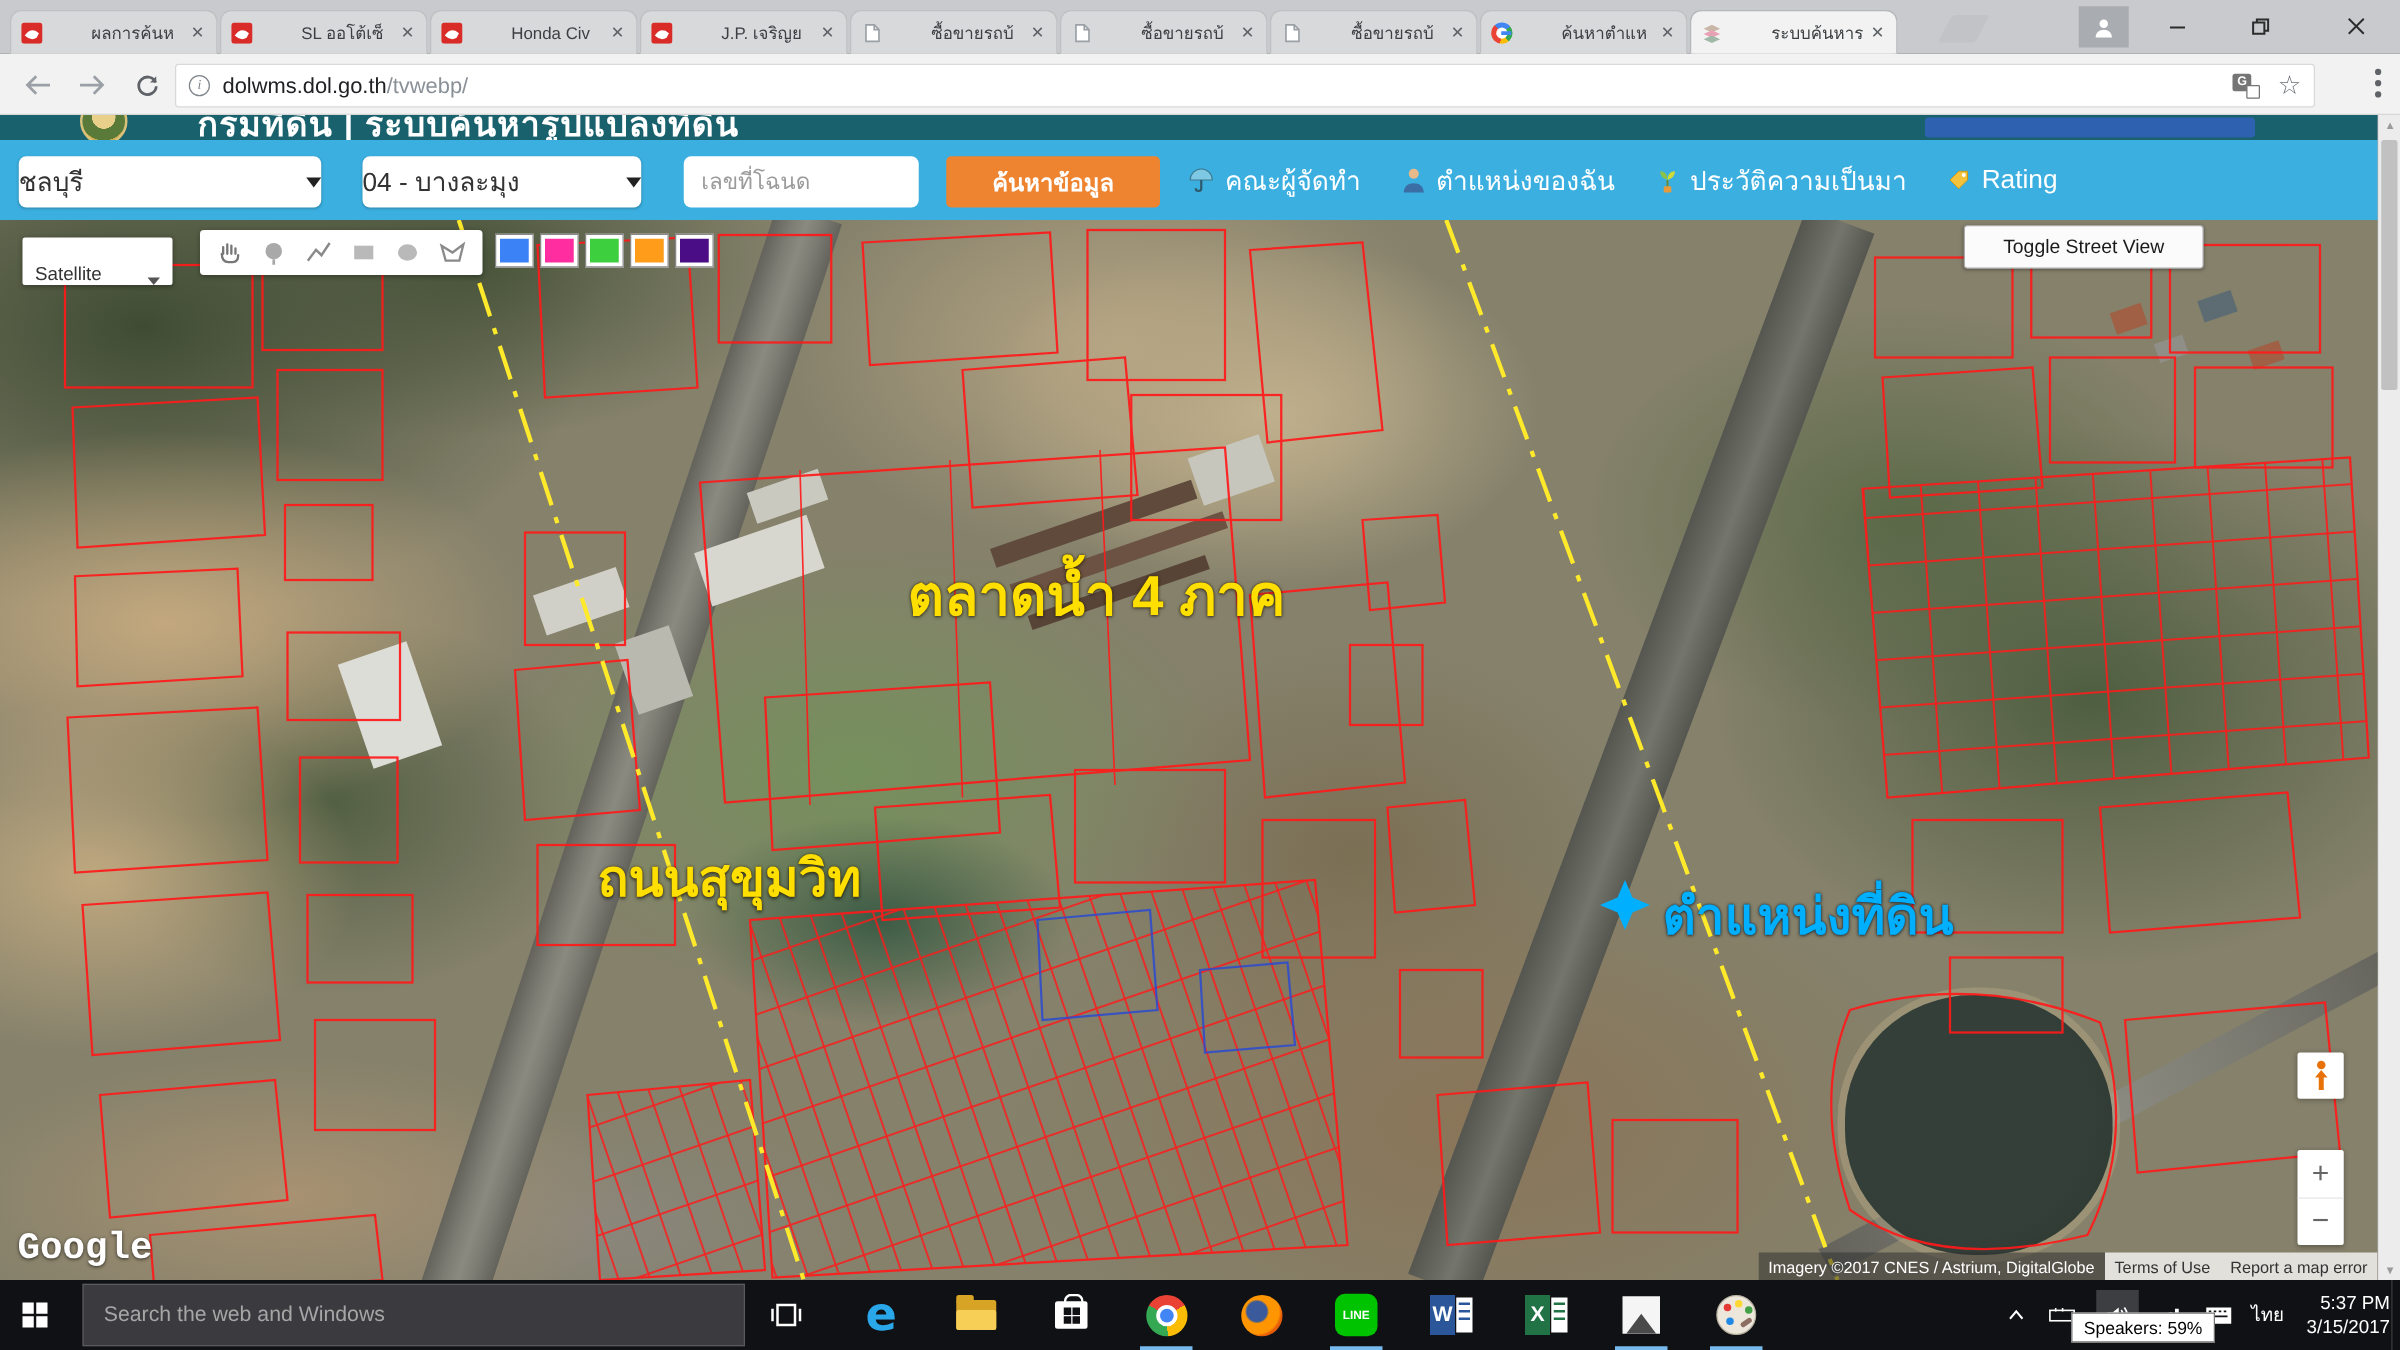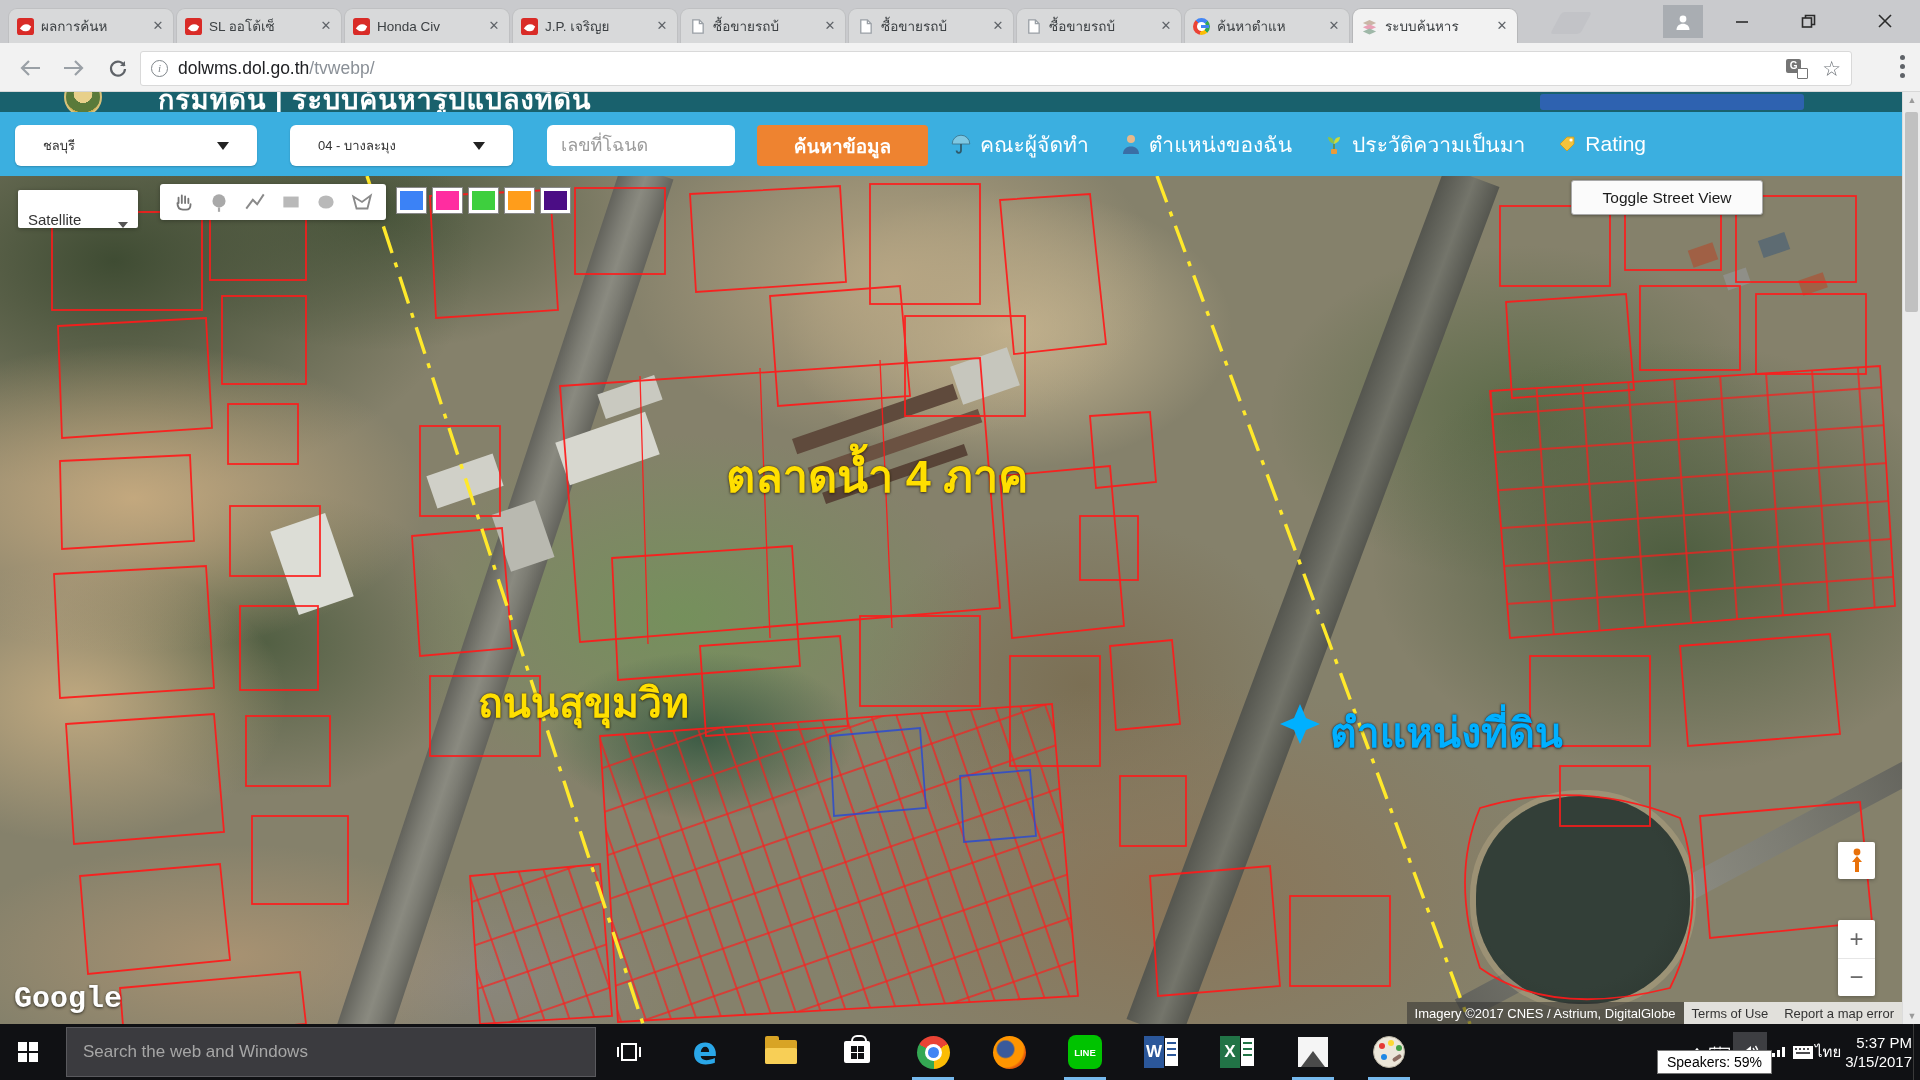--- a/index.html
+++ b/index.html
@@ -7,21 +7,21 @@
   #screen{position:relative;width:1920px;height:1080px;overflow:hidden;
           font-family:"Liberation Sans","DejaVu Sans",sans-serif;background:#0f0f0f;}
 
   
   .tabstrip{position:absolute;left:0;top:0;width:1920px;height:43px;background:#c9cacd;}
   .tabs{position:absolute;left:8px;top:8px;display:flex;height:35px;}
   .tab{position:relative;width:166px;height:35px;background:#d8d9da;border-radius:9px 9px 0 0;
        margin-right:2px;display:flex;align-items:center;padding:0 8px;border:1px solid #bfc0c2;border-bottom:none;}
   .tab.active{background:#f2f2f2;border-color:#b6b7b9;z-index:3;}
   .tab .fav{width:17px;height:17px;flex:0 0 17px;margin-right:7px;display:inline-block;}
-  .tab .title{flex:1;font-size:13.5px;color:#3c4043;white-space:nowrap;overflow:hidden;}
+  .tab .title{flex:1;font-size:13.5px;color:#3c4043;white-space:nowrap;overflow:hidden;margin-left:32px;}
   .tab .close{flex:0 0 14px;color:#5f6368;font-size:13px;line-height:14px;text-align:center;cursor:pointer;}
   .fav.g{border-radius:50%;background:conic-gradient(from -40deg,#4285f4 0 25%,#34a853 25% 50%,#fbbc05 50% 64%,#ea4335 64% 100%);position:relative;}
   .fav.g:after{content:"";position:absolute;left:4px;top:4px;width:9px;height:9px;border-radius:50%;background:#fff;}
   .fav.g:before{content:"";position:absolute;right:1px;top:7px;width:8px;height:3px;background:#4285f4;z-index:2;}
   .newtab{position:absolute;left:1556px;top:12px;width:30px;height:22px;background:#c2c3c7;transform:skewX(-28deg);border-radius:3px;}
   .profile-btn{position:absolute;left:1663px;top:5px;width:40px;height:33px;background:#a9adb2;display:flex;align-items:center;justify-content:center;}
   .winbtn{position:absolute;top:0;width:60px;height:42px;display:flex;align-items:center;justify-content:center;color:#2b2b2b;}
   .winbtn svg{stroke:#2b2b2b;stroke-width:1.6;fill:none;}
 
   .urlrow{position:absolute;left:0;top:43px;width:1920px;height:49px;background:#f2f2f2;border-bottom:1px solid #d7d7d7;}
@@ -48,21 +48,21 @@
 
   
   .darkbar{position:absolute;left:0;top:92px;width:1902px;height:20px;background:#19616d;overflow:hidden;}
   .site-logo{position:absolute;left:64px;top:-14px;width:38px;height:38px;border-radius:50%;
              background:radial-gradient(circle at 50% 40%,#e8d08a 0 35%,#5a7a3a 36% 70%,#caa94a 71% 100%);border:2px solid #d8c27a;}
   .site-title{position:absolute;left:158px;top:-14px;font-size:27px;font-weight:bold;color:#fff;letter-spacing:1px;white-space:nowrap;}
   .hdr-cut-btn{position:absolute;left:1540px;top:2px;width:264px;height:16px;background:#2e62b0;border-radius:3px;}
 
   .cyanbar{position:absolute;left:0;top:112px;width:1902px;height:64px;background:#3bafe0;}
   .selbox{position:absolute;top:13px;height:41px;background:#fff;border-radius:6px;display:flex;align-items:center;
-          padding:0 28px;font-size:13px;color:#333;box-shadow:0 1px 2px rgba(0,0,0,.2);}
+          padding:0 0;font-size:21px;color:#333;box-shadow:0 1px 2px rgba(0,0,0,.2);}
   .selbox .caret{margin-left:auto;width:0;height:0;border-left:6px solid transparent;border-right:6px solid transparent;border-top:8px solid #222;}
   .deedinput{position:absolute;left:547px;top:13px;width:188px;height:41px;border:none;border-radius:6px;padding:0 14px;
              font-size:18px;color:#333;font-family:inherit;}
   .deedinput::placeholder{color:#9b9b9b;}
   .searchbtn{position:absolute;left:757px;top:13px;width:171px;height:41px;background:#ee8330;border:none;border-radius:4px;
              color:#fff;font-size:19px;font-weight:bold;font-family:inherit;}
   .topmenu{position:absolute;left:950px;top:0;height:64px;display:flex;align-items:center;gap:32px;}
   .topmenu .mi{display:flex;align-items:center;gap:8px;color:#fff;font-size:21px;white-space:nowrap;}
 
   
@@ -148,21 +148,21 @@
            display:flex;align-items:center;justify-content:center;}
   .office{position:relative;width:34px;height:32px;}
   .office .panel{position:absolute;left:0;top:0;width:20px;height:32px;display:flex;align-items:center;justify-content:center;
                  color:#fff;font-weight:bold;font-size:17px;}
   .office .page{position:absolute;right:0;top:2px;width:13px;height:28px;background:#fff;}
   .office .page i{display:block;height:2px;margin:4px 2px 0;}
   .photos-ic{width:30px;height:30px;background:#f5f5f5;display:flex;align-items:flex-end;justify-content:center;overflow:hidden;}
   .mountain{width:0;height:0;border-left:12px solid transparent;border-right:12px solid transparent;border-bottom:16px solid #4a4a4a;}
   .paint-ic{position:relative;width:32px;height:32px;border-radius:50%;background:#ece7da;border:1px solid #b9b2a2;}
   .paint-ic i{position:absolute;width:6px;height:6px;border-radius:50%;}
-  .tray{position:absolute;right:0;top:0;height:56px;display:flex;align-items:center;padding-right:8px;}
+  .tray{position:absolute;right:0;top:0;height:56px;display:flex;align-items:center;gap:14px;padding-right:8px;}
   .trayic{display:flex;align-items:center;justify-content:center;width:24px;height:40px;}
   .trayic.hl{background:#3d3e42;width:34px;}
   .clock{color:#fff;font-size:15px;text-align:right;line-height:19px;white-space:nowrap;margin-left:4px;}
   .lang{color:#fff;font-size:15px;}
   .tooltip{position:absolute;left:1657px;top:1050px;background:#fff;border:1px solid #767676;color:#000;
            font-size:14px;padding:3px 9px;z-index:9;white-space:nowrap;}
   .showdesk{position:absolute;right:0;top:1024px;width:7px;height:56px;border-left:1px solid #3a3a3a;}
 </style>
 </head>
 <body>

